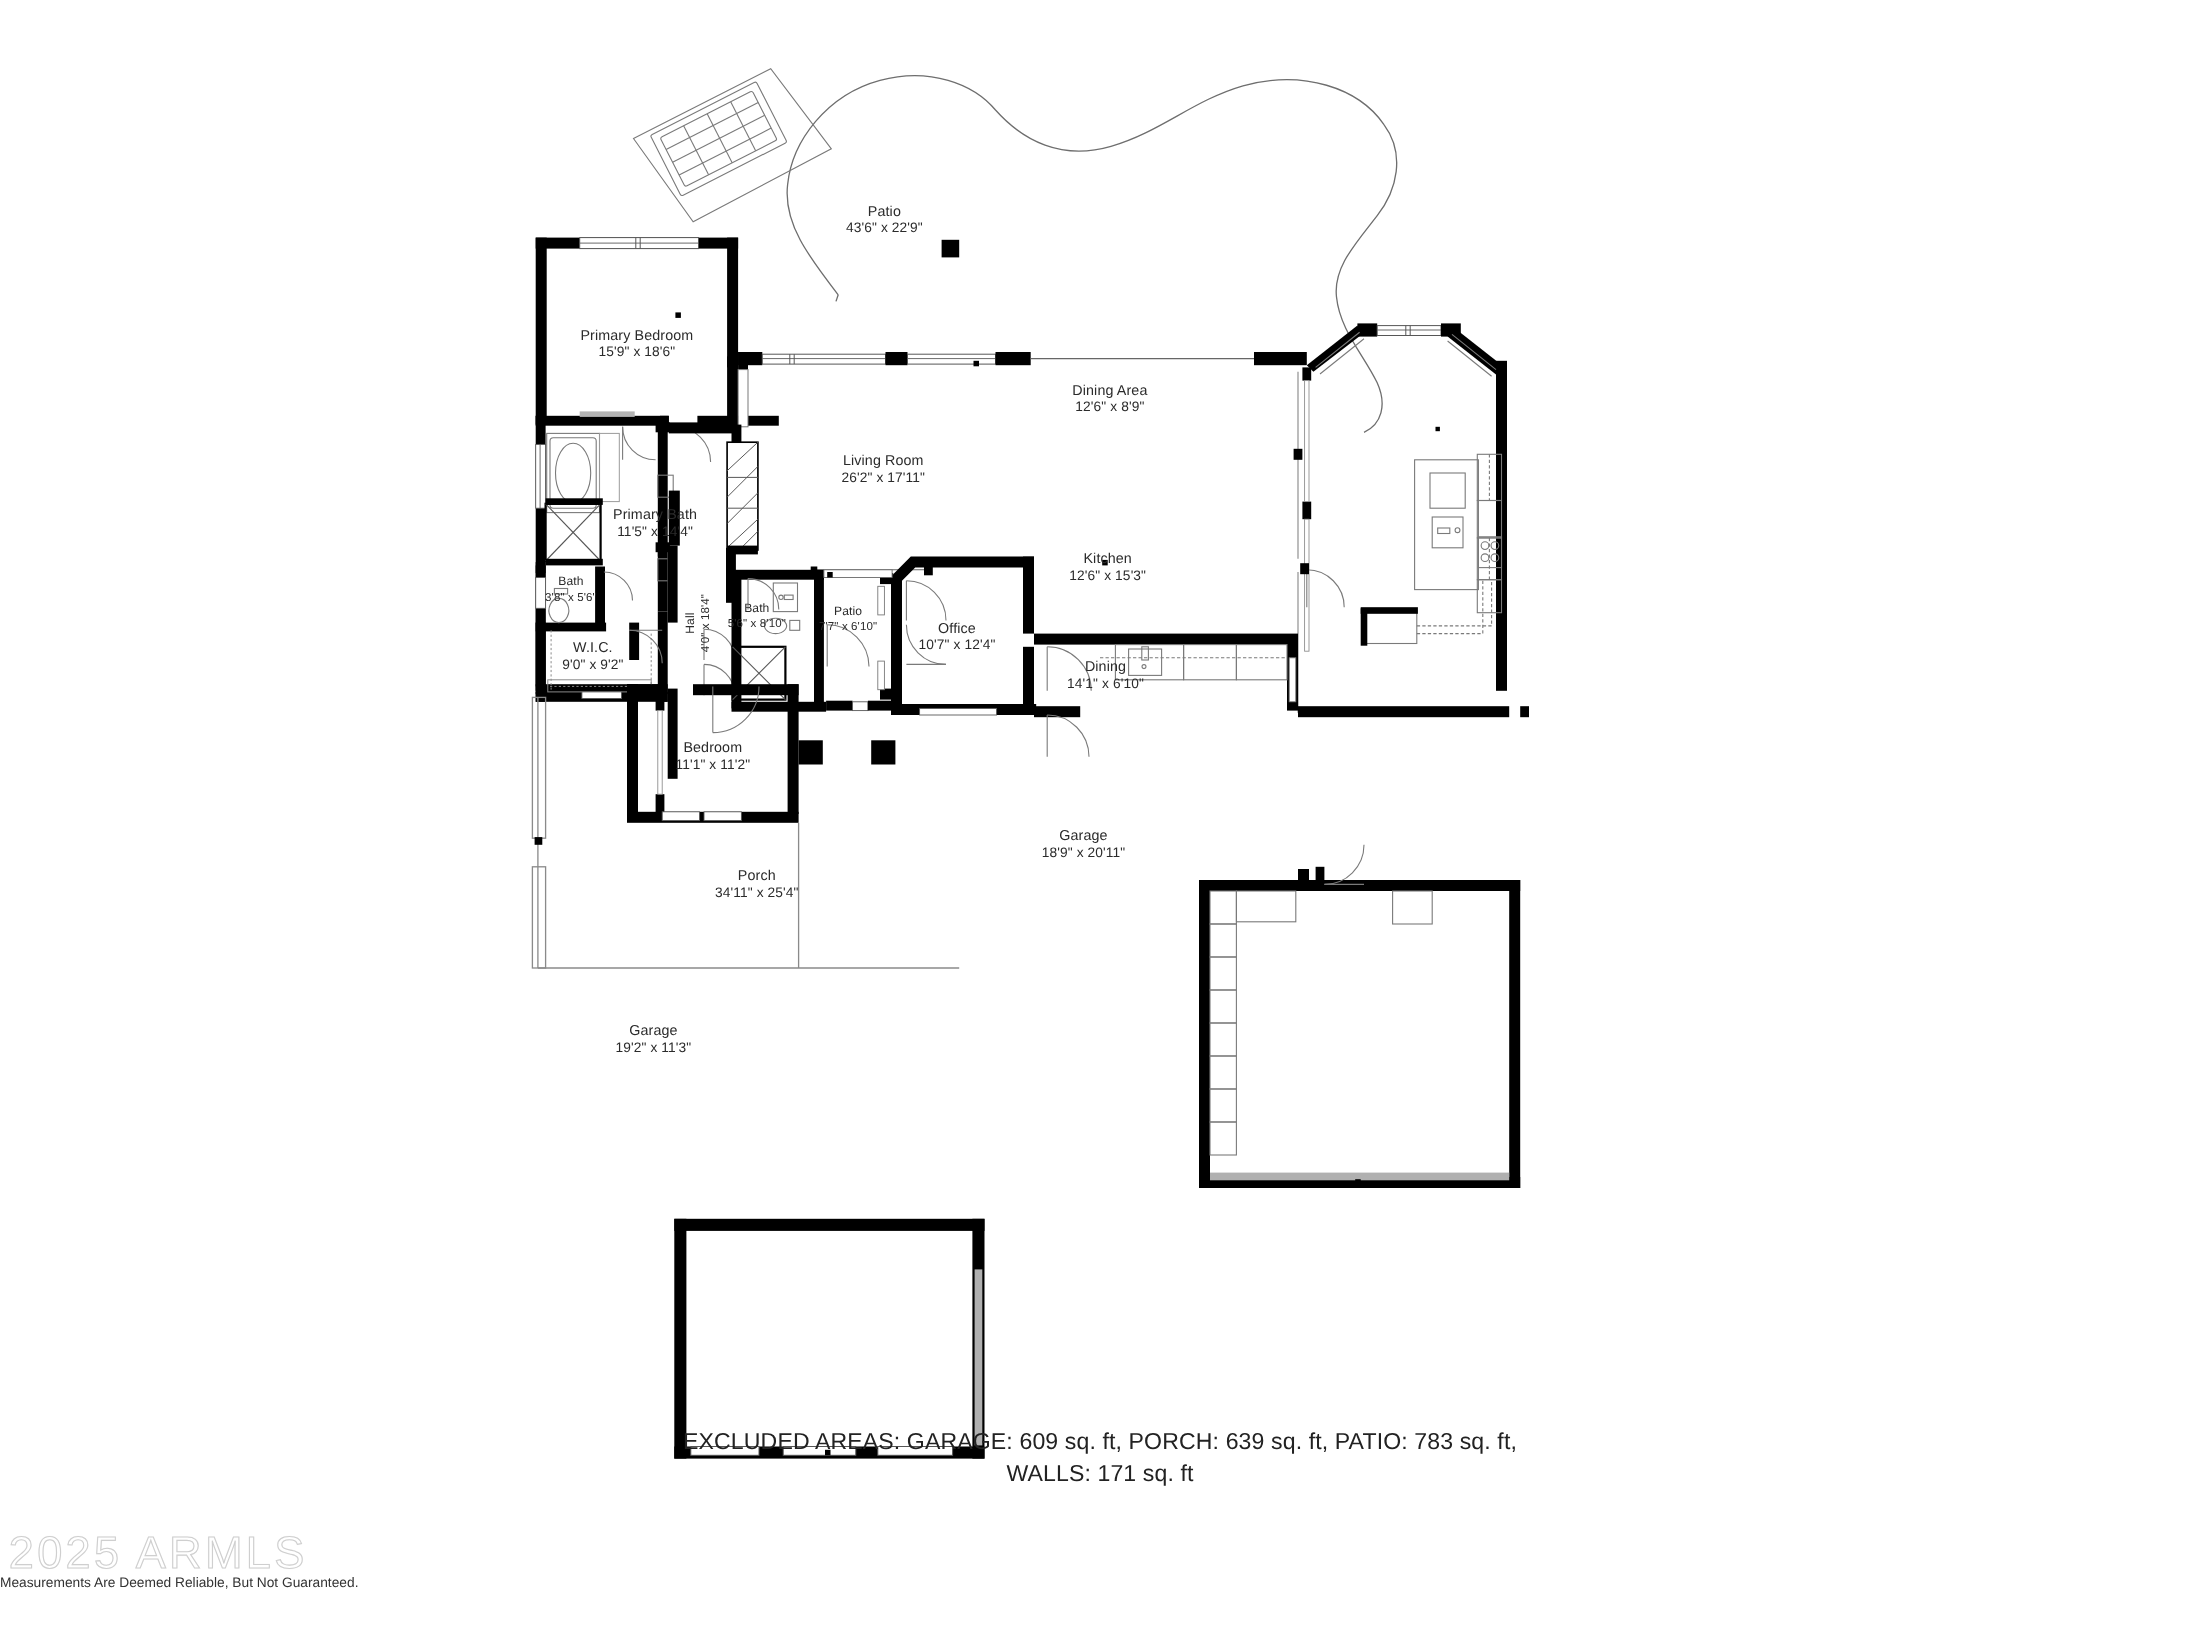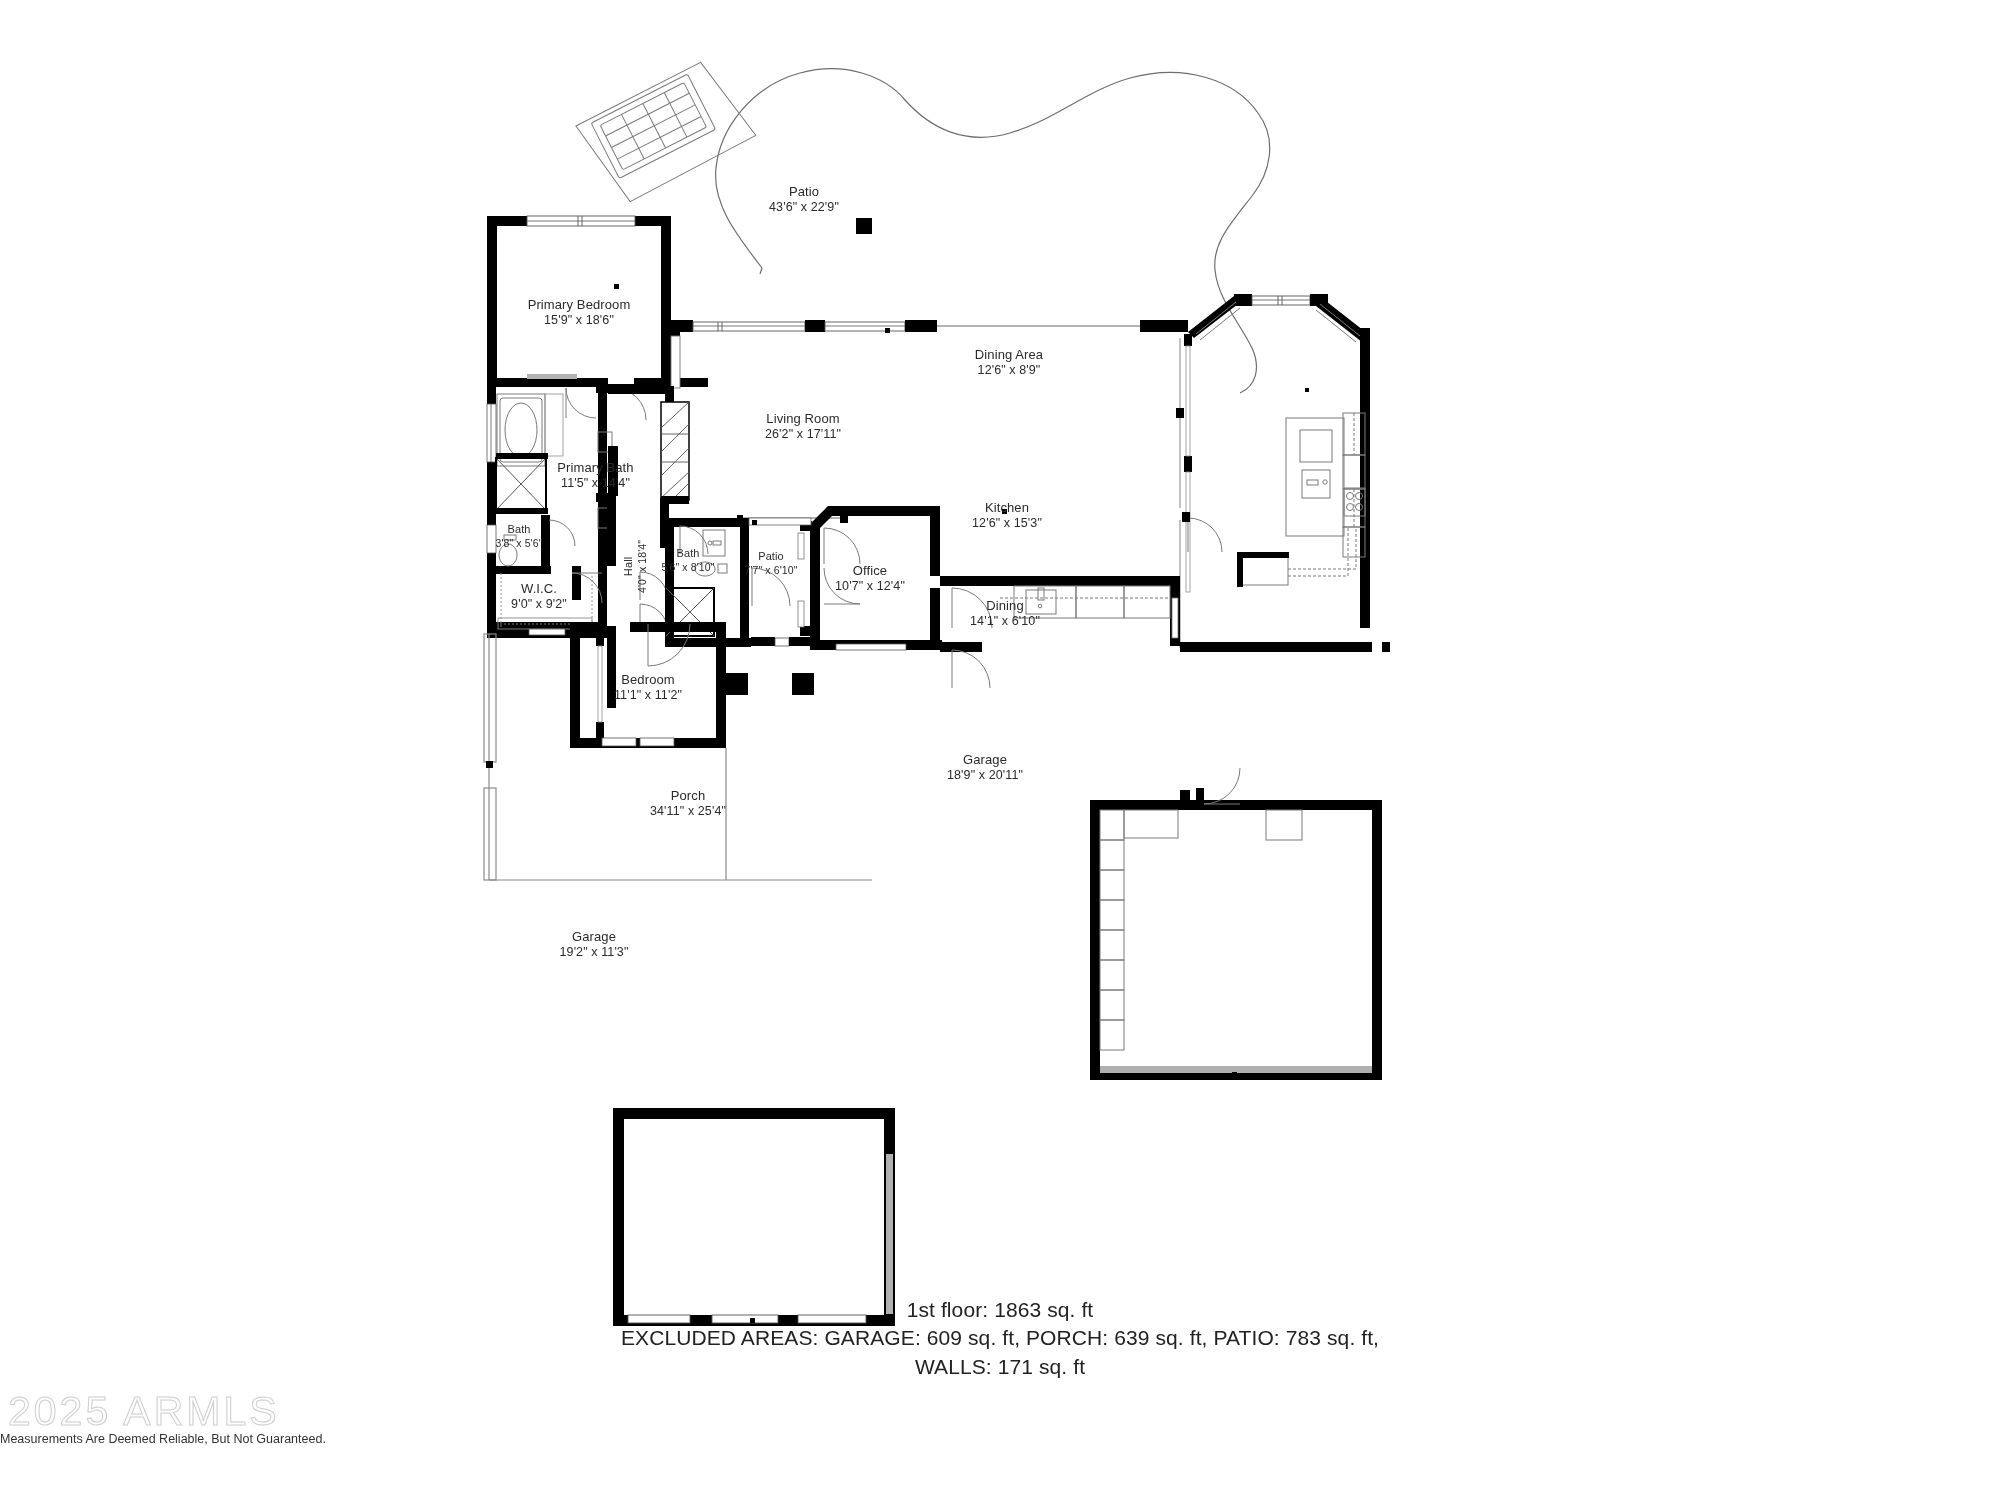--- a/index.html
+++ b/index.html
@@ -506,20 +506,19 @@
   </div>
 
   <div class="room-label" style="left:534px;top:901px;width:120px;">
     <span class="rname">Garage</span>
     <span class="rdim">19'2" x 11'3"</span>
   </div>
 
 </div>
 
 <div id="summary">
-  <div class="line">1st floor: 1863 sq. ft</div>
   <div class="line wrap">EXCLUDED AREAS: GARAGE: 609 sq. ft, PORCH: 639 sq. ft, PATIO: 783 sq. ft,</div>
   <div class="line wrap">WALLS: 171 sq. ft</div>
 </div>
 
 <div id="disclaimer">Measurements Are Deemed Reliable, But Not Guaranteed.</div>
 
 <div id="watermark">2025 ARMLS</div>
 
 </body></html>

